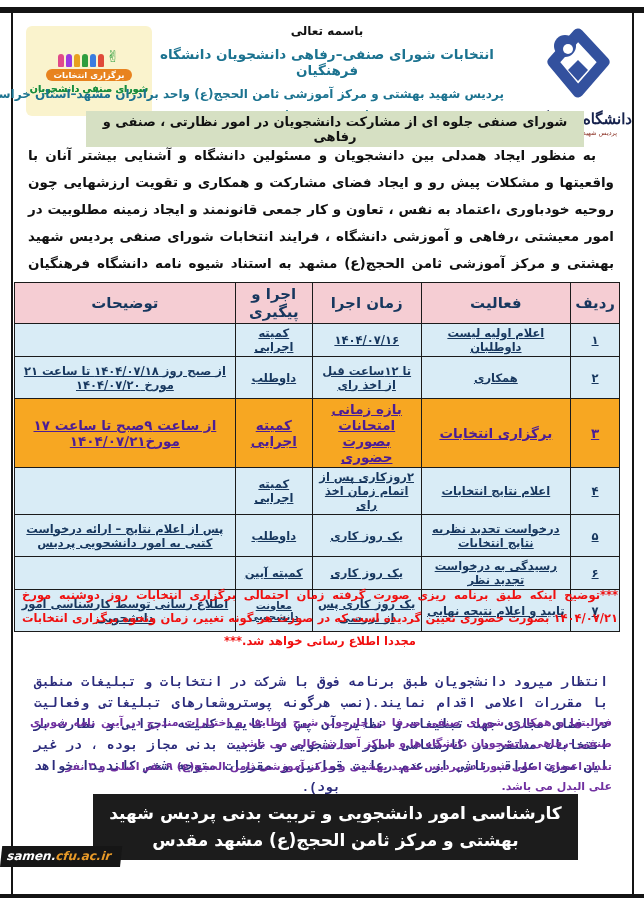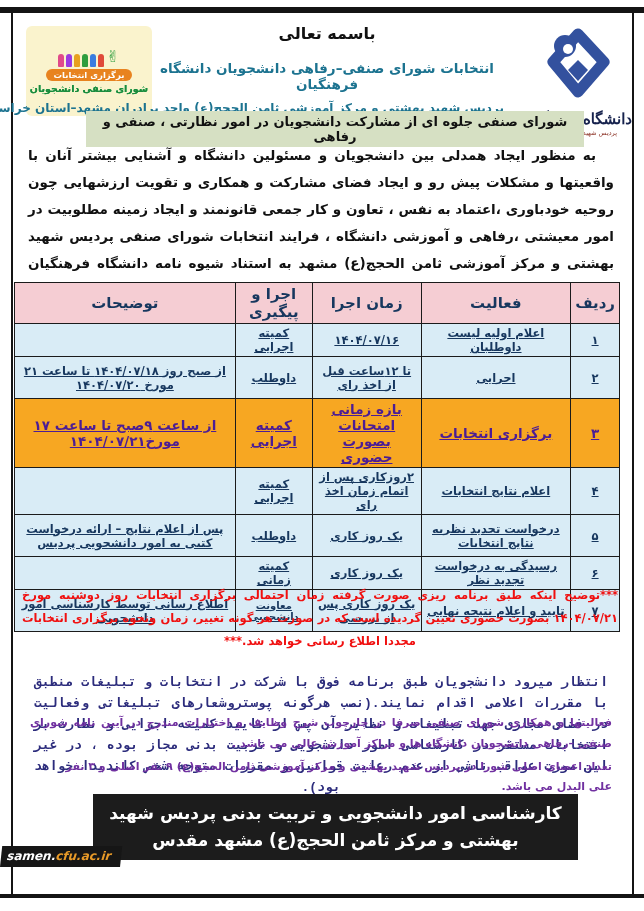--- a/index.html
+++ b/index.html
@@ -43,21 +43,21 @@
   .logo-right .mark { display:block; margin:0 auto; }
   .logo-right .callig {
     font-family:"DejaVu Serif", serif; font-weight:bold; font-size:15px;
     color:#16224d; margin-top:2px; white-space:nowrap;
   }
   .logo-right .cap { font-size:6.5px; color:#8a2f22; margin-top:1px; }
 
   .titles {
     position:absolute; top:24px; right:140px; left:150px; text-align:center;
   }
-  .titles .bismillah { font-size:16px; font-weight:bold; color:#111111; margin-bottom:17px; }
+  .titles .bismillah { font-size:12px; font-weight:bold; color:#111111; margin-bottom:8px; }
   .titles .t1 { font-size:13.5px; font-weight:bold; color:#1c7390; margin-bottom:9px; }
   .titles .t2 { font-size:12px;  font-weight:bold; color:#1c7390; margin-bottom:8px; white-space:nowrap; }
   .titles .t3 { font-size:11.5px; font-weight:bold; color:#1c7390; }
 
   .slogan {
     position:absolute; top:111px; right:60px; width:498px;
     background:#d6e0c3; color:#111111; font-size:13px; font-weight:bold;
     text-align:center; padding:3px 4px;
   }
 
@@ -186,21 +186,21 @@
     <tbody>
       <tr class="r1">
         <td>۱</td>
         <td>اعلام اولیه لیست داوطلبان</td>
         <td>۱۴۰۴/۰۷/۱۶</td>
         <td>کمیته اجرایی</td>
         <td></td>
       </tr>
       <tr class="r2">
         <td>۲</td>
-        <td>اجرایی</td>
+        <td>همکاری</td>
         <td>تا ۱۲ساعت قبل از اخذ رای</td>
         <td>داوطلب</td>
         <td>از صبح روز ۱۴۰۴/۰۷/۱۸ تا ساعت ۲۱ مورخ ۱۴۰۴/۰۷/۲۰</td>
       </tr>
       <tr class="rh">
         <td>۳</td>
         <td>برگزاری انتخابات</td>
         <td>بازه زمانی امتحانات بصورت حضوری</td>
         <td>کمیته اجرایی</td>
         <td>از ساعت ۹صبح تا ساعت ۱۷ مورخ۱۴۰۴/۰۷/۲۱</td>
@@ -216,21 +216,21 @@
         <td>۵</td>
         <td>درخواست تجدید نظربه نتایج انتخابات</td>
         <td>یک روز کاری</td>
         <td>داوطلب</td>
         <td>پس از اعلام نتایج – ارائه درخواست کتبی به امور دانشجویی پردیس</td>
       </tr>
       <tr class="r6">
         <td>۶</td>
         <td>رسیدگی به درخواست تجدید نظر</td>
         <td>یک روز کاری</td>
-        <td>کمیته زمانی</td>
+        <td>کمیته آیین</td>
         <td></td>
       </tr>
       <tr class="r7">
         <td>۷</td>
         <td>تایید و اعلام نتیجه نهایی</td>
         <td>یک روز کاری پس از بررسی</td>
         <td class="exec7">معاونت دانشجویی</td>
         <td>اطلاع رسانی توسط کارشناسی امور دانشجویی</td>
       </tr>
     </tbody>

